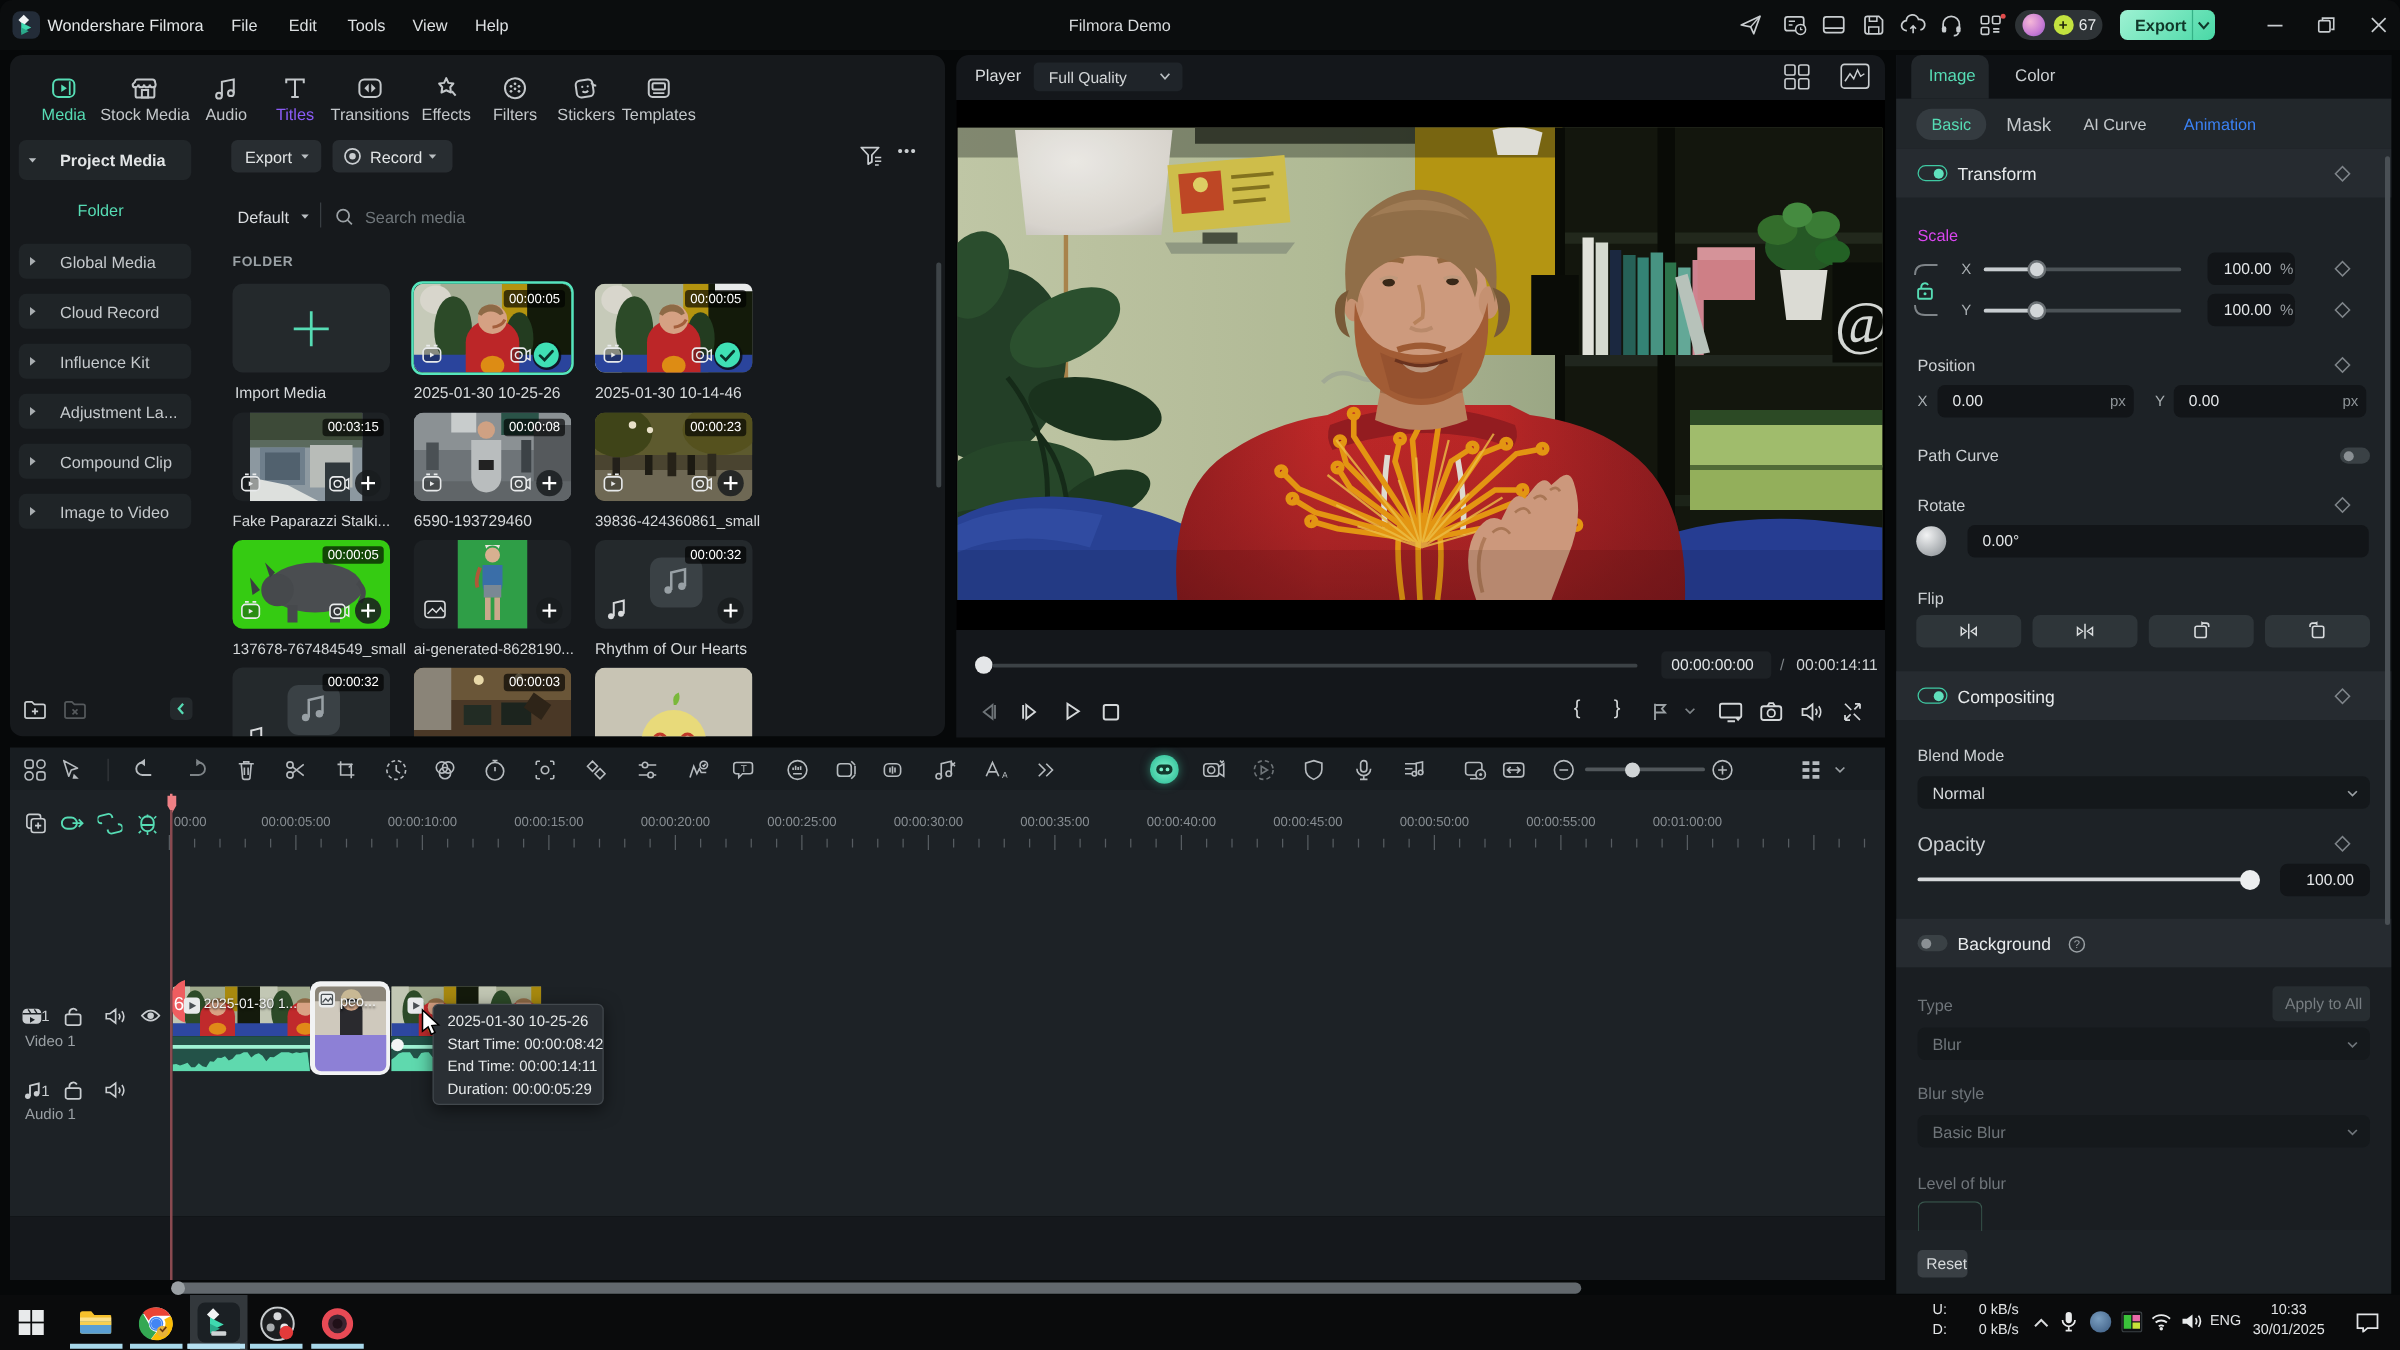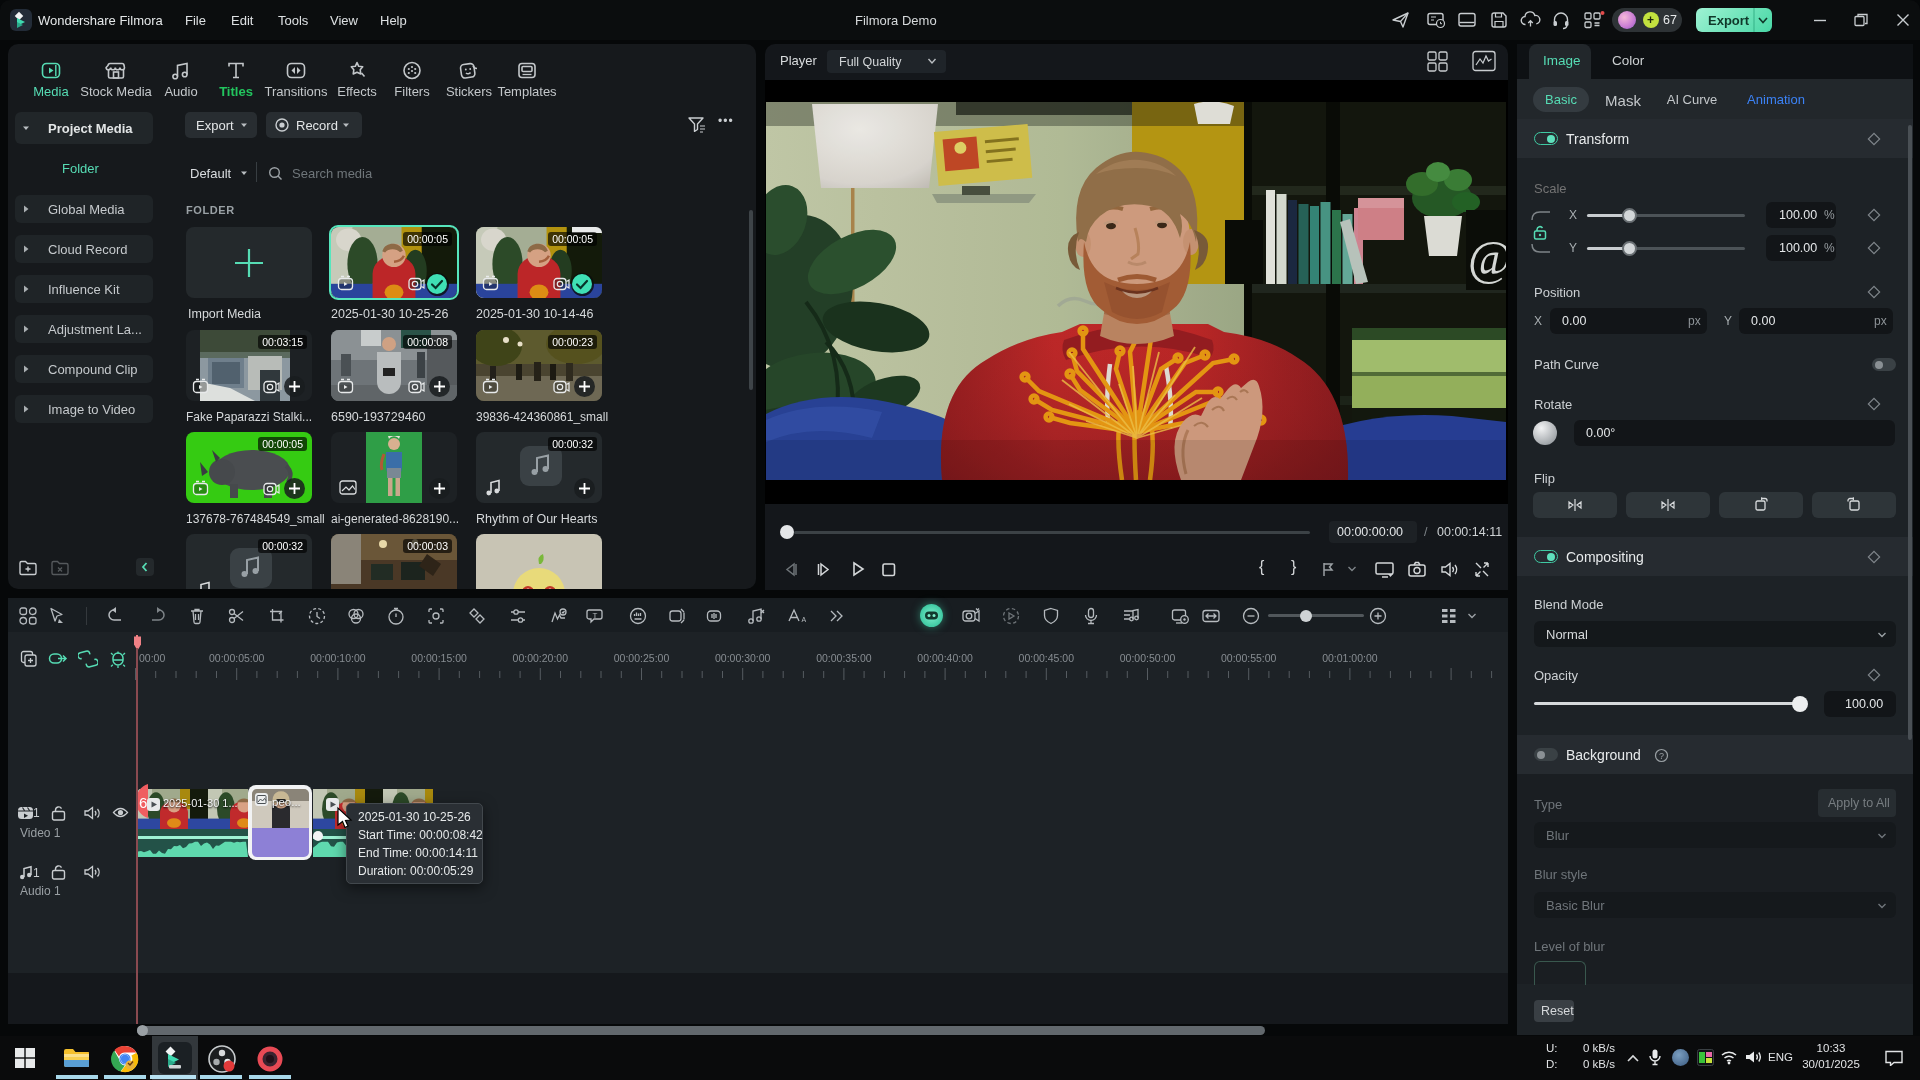--- a/index.html
+++ b/index.html
@@ -93,21 +93,21 @@
     <div class="a" style="left:116px;top:84px;font-size:13px;color:#c3c7ca;white-space:nowrap;transform:translateX(-50%);">Stock Media</div>
     <svg class="a" style="left:170px;top:60px;" width="22" height="21" viewBox="0 0 22 21">
       <path d="M7.5 16.5 V5.5 L17 3.5 V14.5" stroke="#c3c7ca" stroke-width="1.6" fill="none"></path>
       <circle cx="5.2" cy="16.5" r="2.3" stroke="#c3c7ca" stroke-width="1.6" fill="none"></circle>
       <circle cx="14.7" cy="14.5" r="2.3" stroke="#c3c7ca" stroke-width="1.6" fill="none"></circle>
     </svg>
     <div class="a" style="left:181px;top:84px;font-size:13px;color:#c3c7ca;white-space:nowrap;transform:translateX(-50%);">Audio</div>
     <svg class="a" style="left:225px;top:60px;" width="22" height="21" viewBox="0 0 22 21">
       <path d="M4 6.5 V3.5 h14 v3 M11 3.5 V17.5 M8 17.5 h6" stroke="#c3c7ca" stroke-width="1.6" fill="none"></path>
     </svg>
-    <div class="a" style="left:236px;top:84px;font-size:13px;color:#22c55e;white-space:nowrap;transform:translateX(-50%);font-weight:bold;">Titles</div>
+    <div class="a" style="left:236px;top:84px;font-size:13px;color:#8b5cf6;white-space:nowrap;transform:translateX(-50%);">Titles</div>
     <svg class="a" style="left:285px;top:60px;" width="22" height="21" viewBox="0 0 22 21">
       <rect x="2.5" y="3.5" width="17" height="14" rx="4" stroke="#c3c7ca" stroke-width="1.6" fill="none"></rect>
       <path d="M10 7 L6.5 10.5 L10 14 Z" fill="#c3c7ca"></path>
       <path d="M12 7 L15.5 10.5 L12 14 Z" fill="#c3c7ca"></path>
     </svg>
     <div class="a" style="left:296px;top:84px;font-size:13px;color:#c3c7ca;white-space:nowrap;transform:translateX(-50%);">Transitions</div>
     <svg class="a" style="left:346px;top:60px;" width="22" height="21" viewBox="0 0 22 21">
       <path d="M11 2.5 l1.7 3.8 4 .5 -2.5 3 .6 4.2 -3.8-1.8 -3.8 1.8 .6-4.2 -2.5-3 4-.5 Z" stroke="#c3c7ca" stroke-width="1.6" fill="none" stroke-linejoin="round"></path>
       <path d="M15.5 13 l3 3.5" stroke="#c3c7ca" stroke-width="1.6"></path>
     </svg>
@@ -714,21 +714,21 @@
     <div class="a" style="left:1623px;top:92px;font-size:15px;color:#c3c7ca;white-space:nowrap;transform:translateX(-50%)">Mask</div>
     <div class="a" style="left:1692px;top:92px;font-size:13px;color:#c3c7ca;white-space:nowrap;transform:translateX(-50%)">AI Curve</div>
     <div class="a" style="left:1776px;top:92px;font-size:13px;color:#3b82f6;white-space:nowrap;transform:translateX(-50%)">Animation</div>
     <div class="a" style="left:1517px;top:119px;width:396px;height:39px;background:#262b30"></div>
     <div class="a" style="left:1534px;top:132px;width:24px;height:13px;border:1.5px solid #3fc9a2;border-radius:7px"></div>
     <div class="a" style="left:1546.5px;top:134.5px;width:8px;height:8px;background:#5fe0bc;border-radius:50%"></div>
     <div class="a" style="left:1566px;top:131px;font-size:14px;color:#e8ebec;white-space:nowrap;">Transform</div>
     <svg class="a" style="left:1866px;top:131px;" width="16" height="16" viewBox="0 0 16 16">
       <rect x="4" y="4" width="8" height="8" fill="none" stroke="#7e8489" stroke-width="1.2" transform="rotate(45 8 8)"></rect>
     </svg>
-    <div class="a" style="left:1534px;top:181px;font-size:13px;color:#737373;white-space:nowrap;text-align:right;">Scale</div>
+    <div class="a" style="left:1534px;top:181px;font-size:13px;color:#d946ef;white-space:nowrap;text-align:right;">Scale</div>
     <svg class="a" style="left:1528px;top:206px;" width="26" height="18" viewBox="0 0 26 18">
       <path d="M4 14 q0 -8 8 -8 h10" fill="none" stroke="#7e8488" stroke-width="1.5"></path>
     </svg>
     <div class="a" style="left:1569px;top:208px;font-size:12px;color:#a8aeb1;white-space:nowrap;">X</div>
     <div class="a" style="left:1587px;top:214px;width:158px;height:3px;background:#4c5357;border-radius:2px"></div>
     <div class="a" style="left:1587px;top:214px;width:42px;height:3px;background:#c8cdd0;border-radius:2px"></div>
     <div class="a" style="left:1622px;top:207.5px;width:15px;height:15px;background:#d2d6d8;border-radius:50%;border:2px solid #6a7074"></div>
     <div class="a" style="left:1766px;top:202px;width:70px;height:26px;background:#121518;border-radius:6px"></div>
     <div class="a" style="left:1779px;top:208px;font-size:12.5px;color:#e4e7e9;white-space:nowrap;">100.00</div>
     <div class="a" style="left:1824px;top:208px;font-size:12px;color:#969ca0;white-space:nowrap;">%</div>
@@ -802,21 +802,21 @@
     <div class="a" style="left:1566px;top:549px;font-size:14px;color:#e8ebec;white-space:nowrap;">Compositing</div>
     <svg class="a" style="left:1866px;top:549px;" width="16" height="16" viewBox="0 0 16 16">
       <rect x="4" y="4" width="8" height="8" fill="none" stroke="#7e8489" stroke-width="1.2" transform="rotate(45 8 8)"></rect>
     </svg>
     <div class="a" style="left:1534px;top:597px;font-size:13px;color:#ccd0d3;white-space:nowrap;">Blend Mode</div>
     <div class="a" style="left:1534px;top:621px;width:362px;height:26px;background:#14181b;border-radius:6px"></div>
     <div class="a" style="left:1546px;top:627px;font-size:13px;color:#d6d9db;white-space:nowrap;">Normal</div>
     <svg class="a" style="left:1876px;top:629px;" width="12" height="12" viewBox="0 0 12 12">
       <path d="M2.5 4 L6 7.5 L9.5 4" fill="none" stroke="#9aa0a4" stroke-width="1.4"></path>
     </svg>
-    <div class="a" style="left:1534px;top:668px;font-size:13px;color:#ccd0d3;white-space:nowrap;">Opacity</div>
+    <div class="a" style="left:1534px;top:668px;font-size:16px;color:#ccd0d3;white-space:nowrap;">Opacity</div>
     <svg class="a" style="left:1866px;top:667px;" width="16" height="16" viewBox="0 0 16 16">
       <rect x="4" y="4" width="8" height="8" fill="none" stroke="#7e8489" stroke-width="1.2" transform="rotate(45 8 8)"></rect>
     </svg>
     <div class="a" style="left:1534px;top:702px;width:268px;height:3px;background:#d6d9db;border-radius:2px"></div>
     <div class="a" style="left:1792px;top:695.5px;width:16px;height:16px;background:#eceeef;border-radius:50%"></div>
     <div class="a" style="left:1824px;top:691px;width:72px;height:26px;background:#121518;border-radius:6px"></div>
     <div class="a" style="left:1845px;top:697px;font-size:12.5px;color:#e4e7e9;white-space:nowrap;">100.00</div>
     <div class="a" style="left:1517px;top:735px;width:396px;height:39px;background:#262b30"></div>
     <div class="a" style="left:1534px;top:748px;width:24px;height:13px;background:#3a4145;border-radius:7px"></div>
     <div class="a" style="left:1537px;top:750.5px;width:8px;height:8px;background:#8a9094;border-radius:50%"></div>

